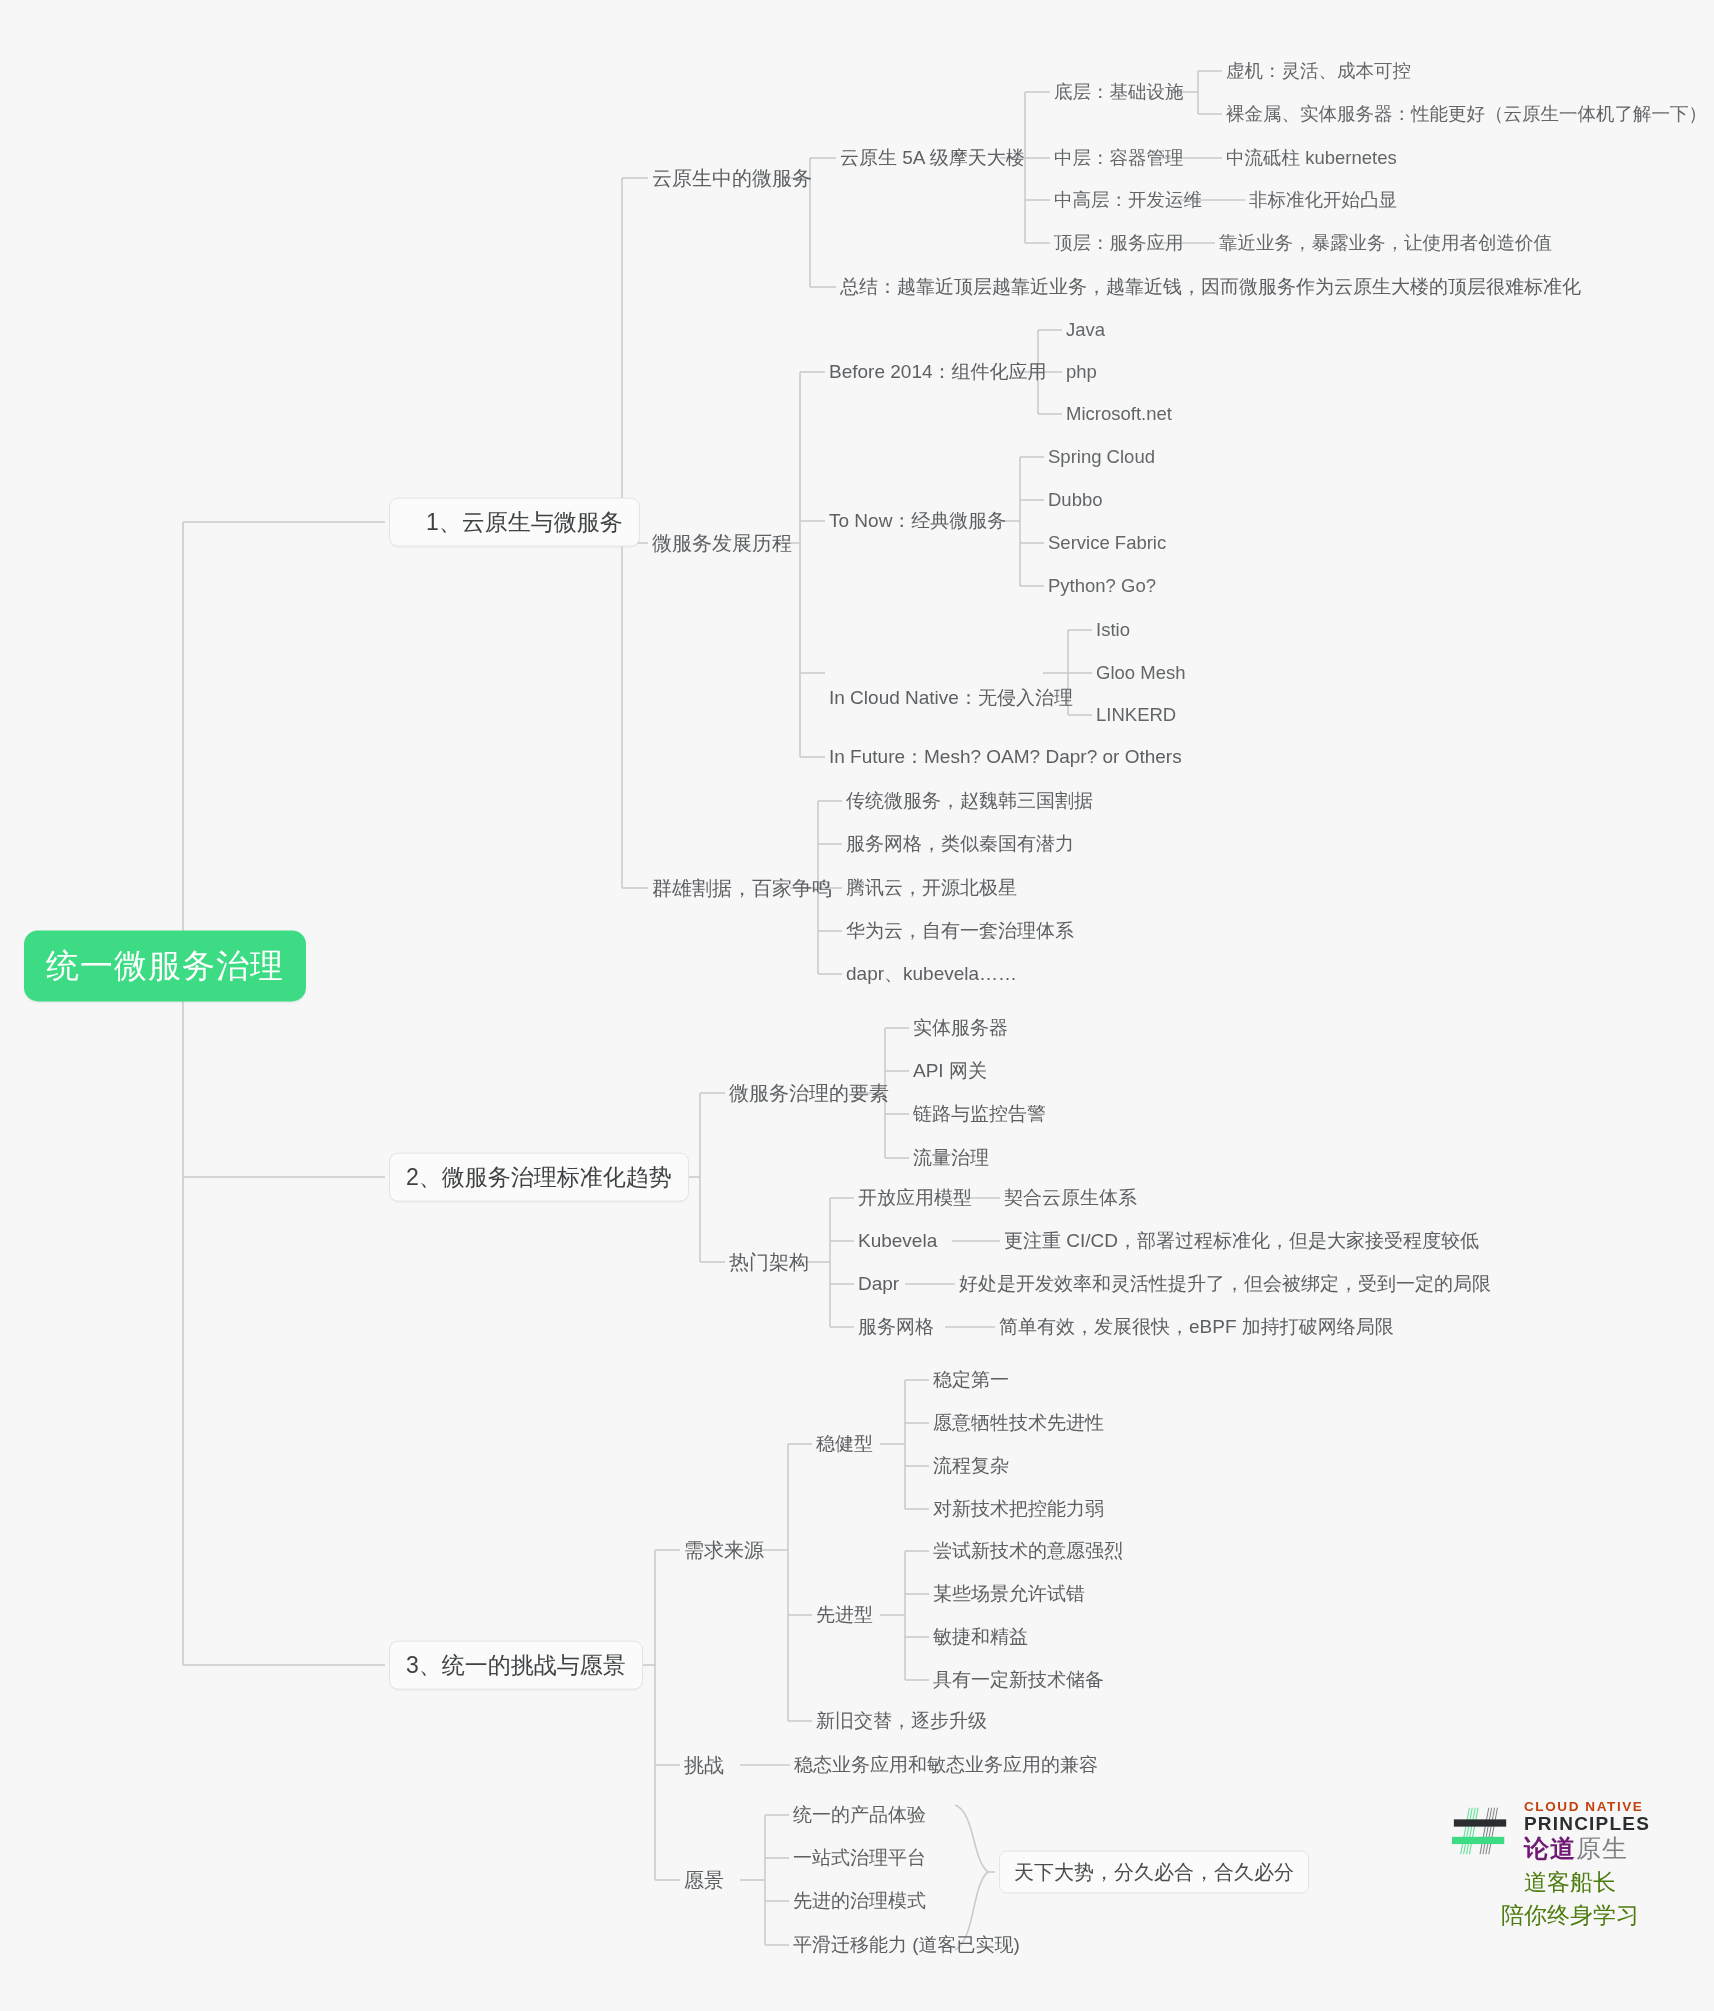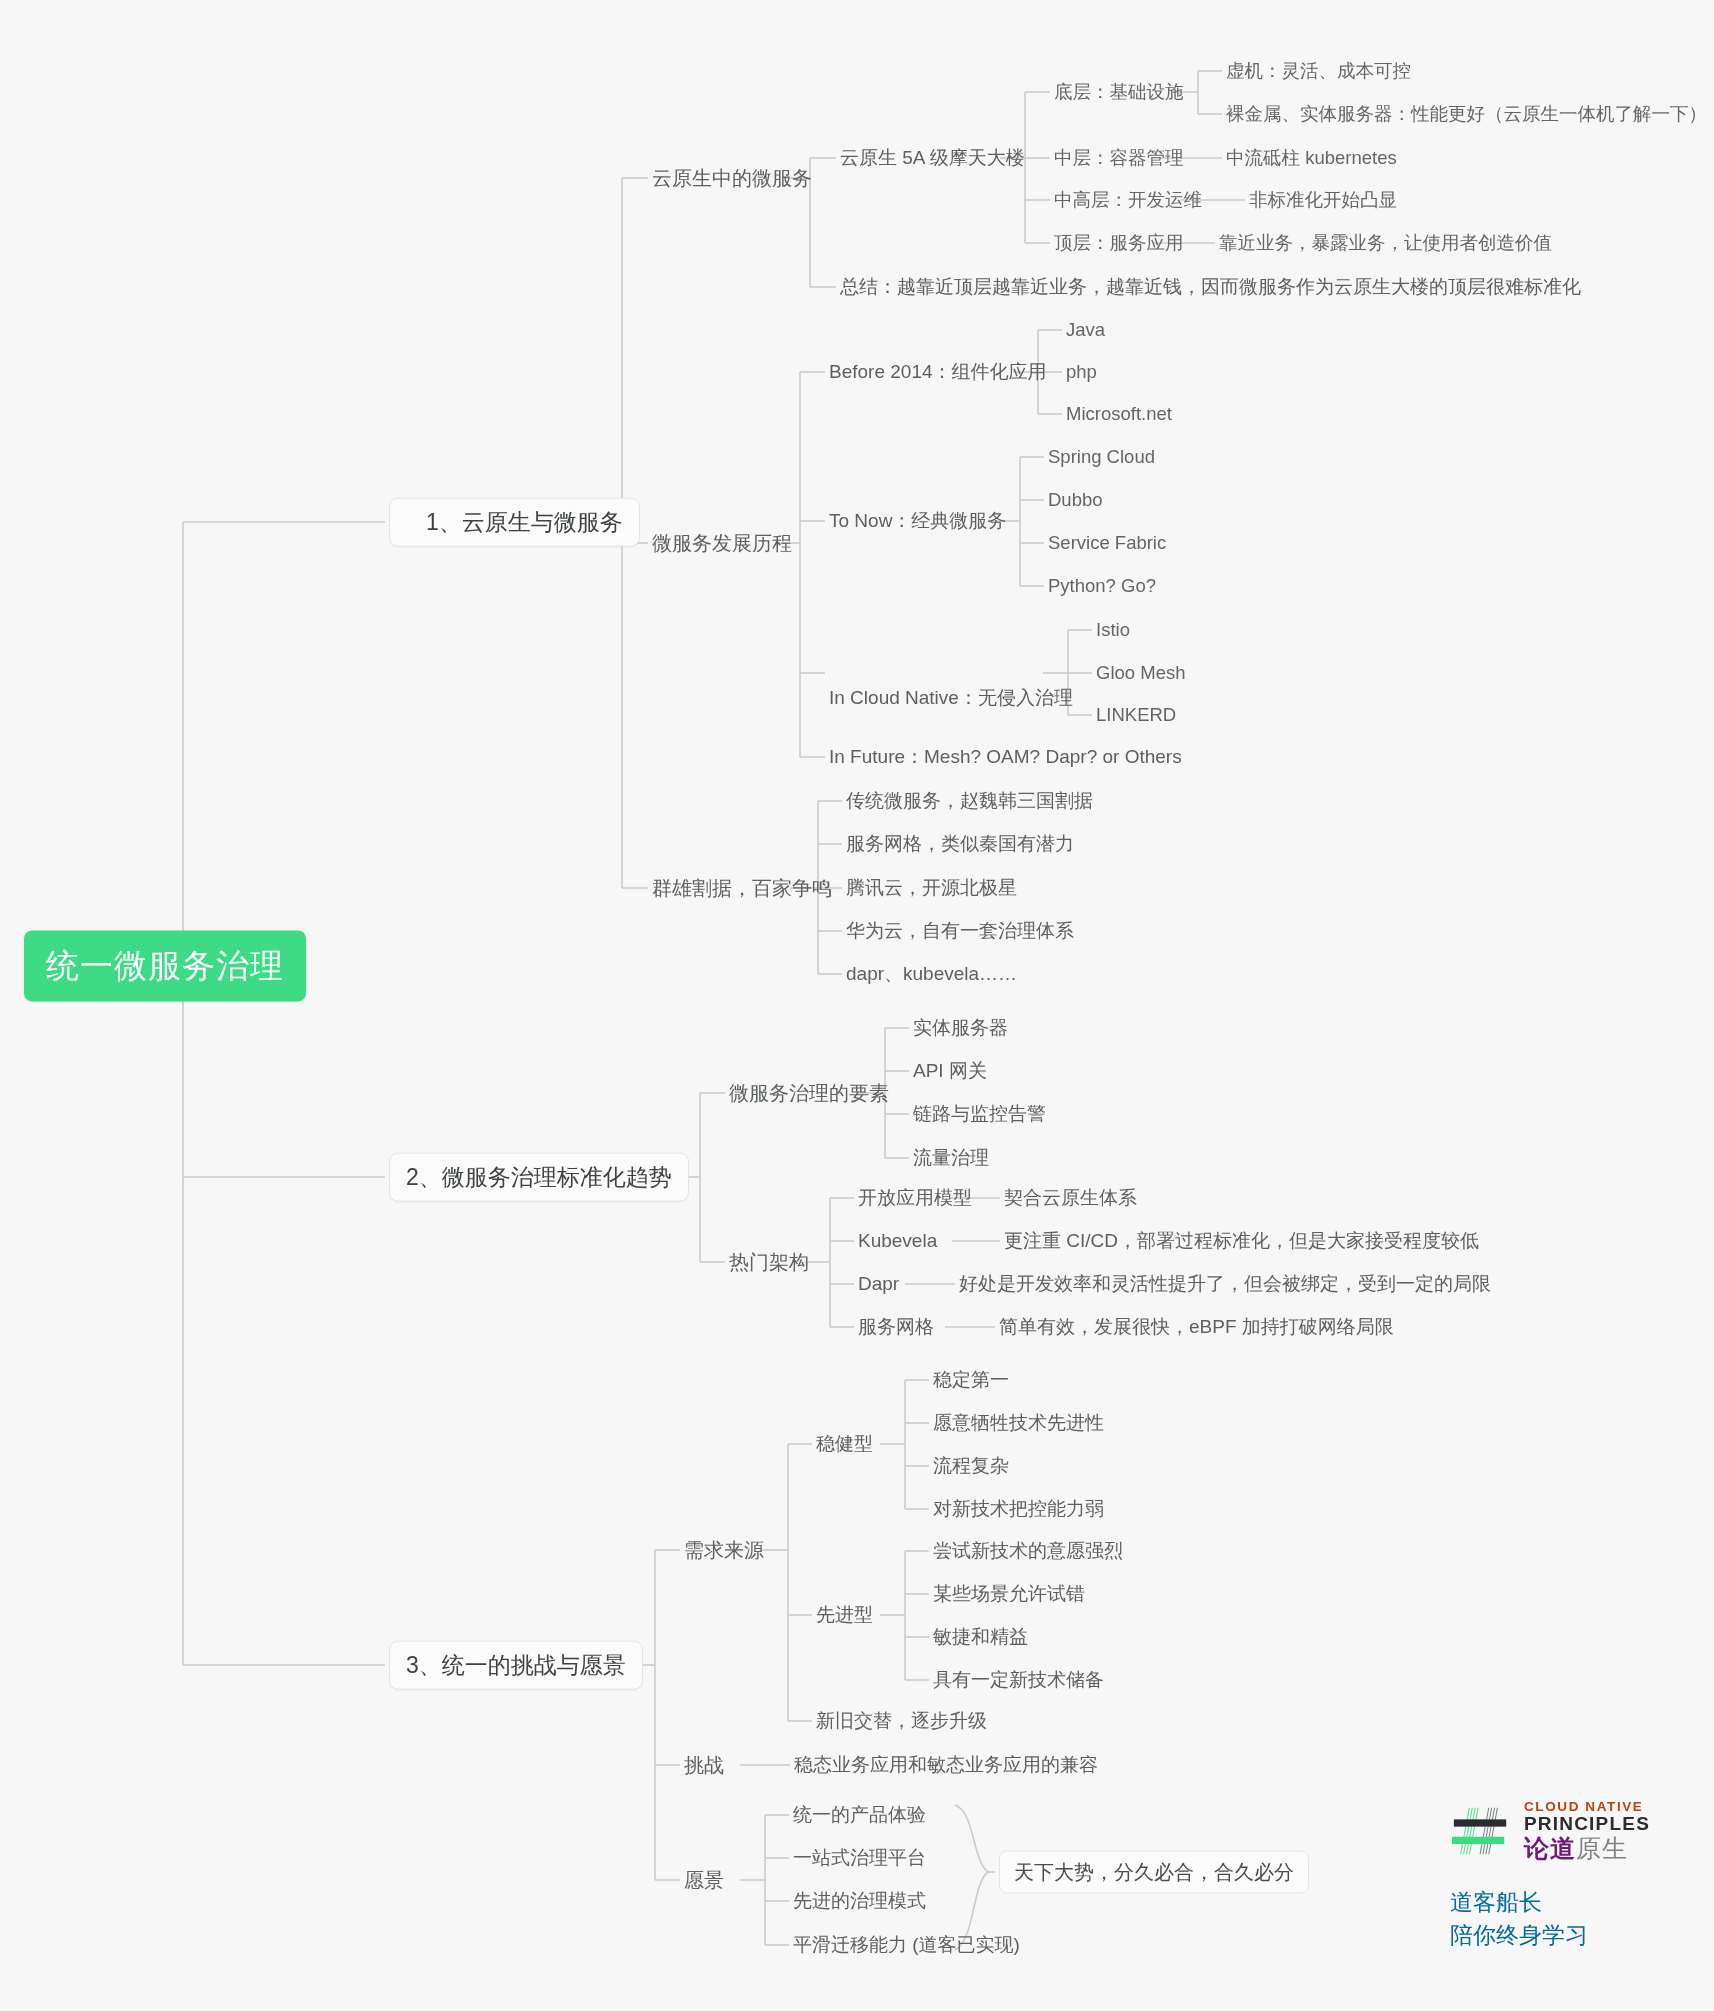--- a/index.html
+++ b/index.html
@@ -36,21 +36,21 @@
   .node {
     position: absolute;
     white-space: nowrap;
     color: #4a4d4f;
     line-height: 1.25;
   }
   
   .root-node {
     background: #3ddc84;
     color: #ffffff;
-    border-radius: 8px;
+    border-radius: 14px;
     padding: 15px 22px;
     font-size: 33px;
     letter-spacing: 1px;
     box-shadow: 0 1px 2px rgba(0,0,0,0.06);
   }
   
   .l1-node {
     background: #fbfbfb;
     border: 1.4px solid #e3e4e5;
     border-radius: 9px;
@@ -98,25 +98,25 @@
   .bw-mid {
     font-size: 19px;
     letter-spacing: 1.2px;
     color: #2b2e30;
     font-weight: bold;
   }
   .bw-cn { font-size: 25px; letter-spacing: 1px; margin-top: 1px; }
   .bw-cn .dark { color: #701a75; font-weight: bold; }
   .bw-cn .gray { color: #7f8284; }
   .brand-tag {
-    margin-top: 24px;
+    margin-top: 4px;
     font-size: 23px;
-    color: #0369a1;
+    color: #4d7c0f;
     line-height: 1.45;
-    text-align: left;
+    text-align: center;
   }
 </style>
 </head>
 <body>
 
 <div id="canvas">
 
   <svg class="links" viewBox="0 0 1714 2011">
 
     <line x1="183" y1="1005" x2="183" y2="1005"></line>

